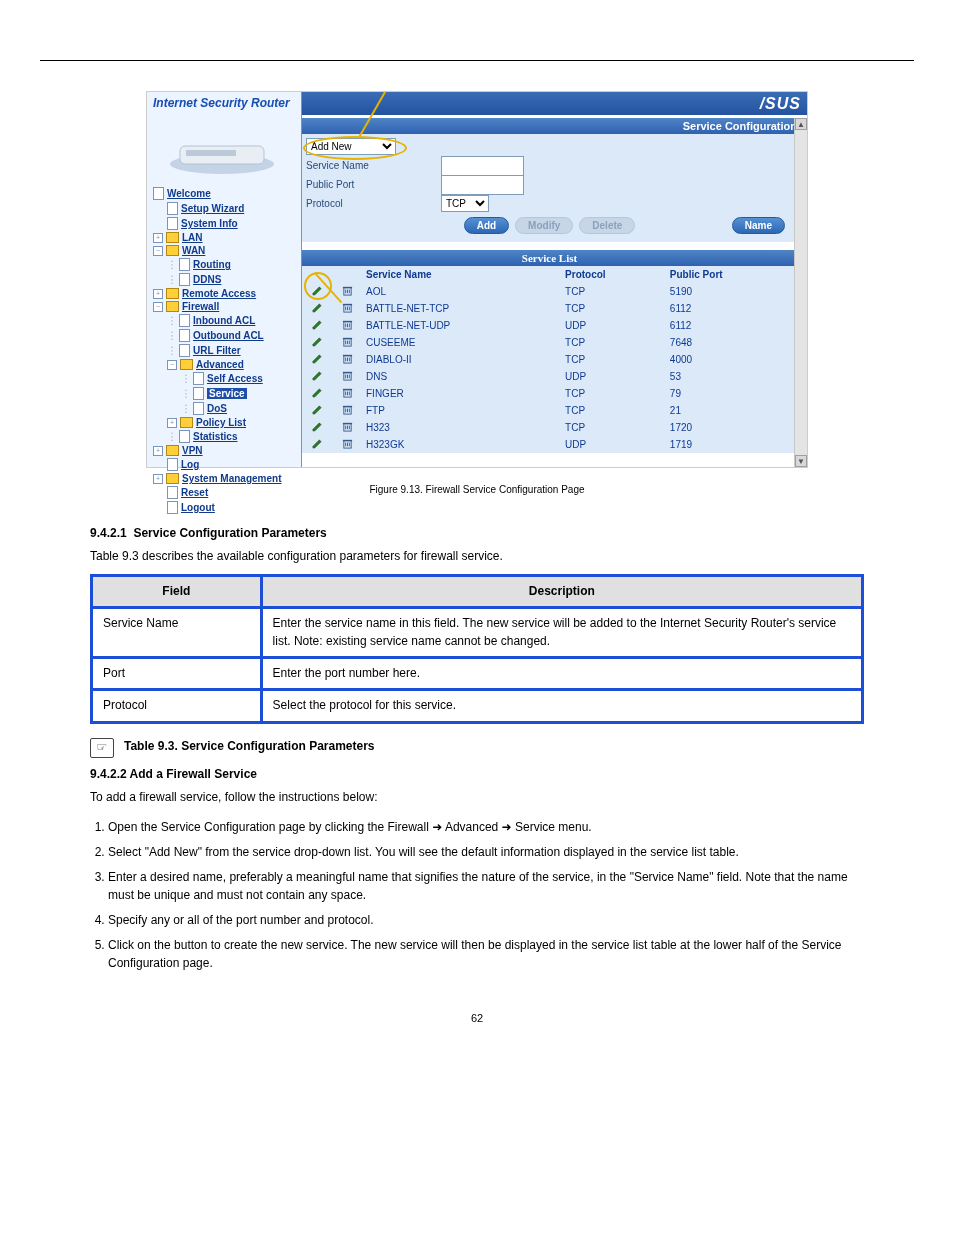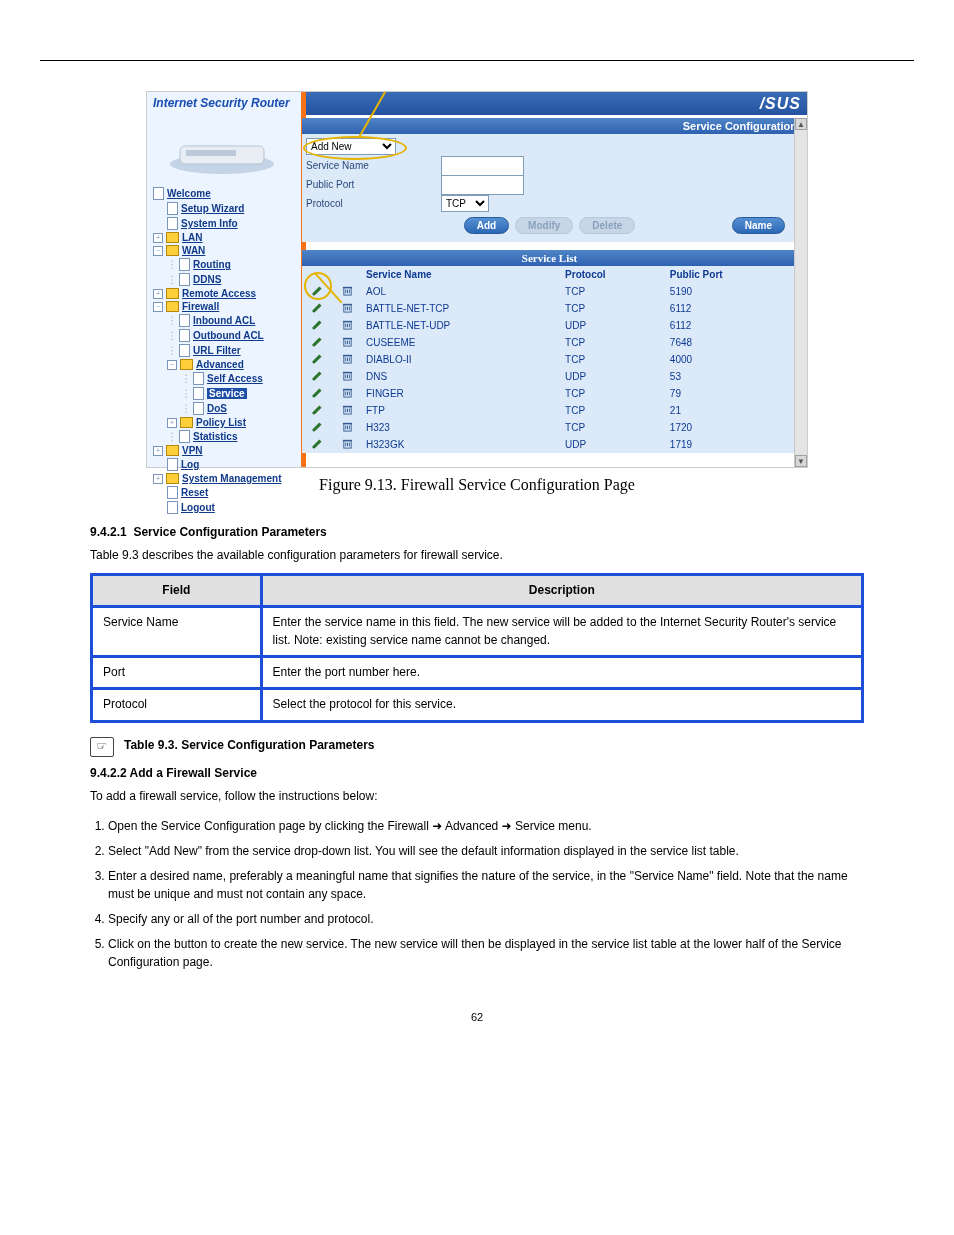--- a/index.html
+++ b/index.html
@@ -2,21 +2,21 @@
 <html><head>
 <meta charset="utf-8">
 <style>
 body { margin:0; font-family: Arial, Helvetica, sans-serif; font-size:11px; color:#000; background:#fff; width:954px; }
 .header-hr { border:0; border-top:1px solid #000; margin:60px 40px 10px 40px; }
 .ellipse { border:2px solid #e6b400; border-radius:50%; position:absolute; background:transparent; }
 .ell-line { position:absolute; background:#e6b400; height:1.5px; transform-origin:left center; }
 .screenshot { position:relative; width:660px; height:375px; margin:0 auto; margin-top:30px; border:1px solid #ccc; }
 .ss-topbar { position:absolute; top:0; left:0; right:0; height:23px; background:linear-gradient(#3a6db5,#2452a0); color:#fff; display:flex; align-items:center; justify-content:flex-end; padding:0 6px; }
 .asus { font-style:italic; font-weight:bold; font-size:16px; letter-spacing:1px; }
-.sidebar { position:absolute; top:0; left:0; width:154px; height:100%; background:#ecf4ff; border-right:5px solid #f97316; }
+.sidebar { position:absolute; top:0; left:0; width:154px; height:100%; background:#ecf4ff; border-right:1px solid #f97316; }
 .sidebar-title { font-size:12px; font-weight:bold; font-style:italic; color:#184db1; padding:4px 6px 2px 6px; }
 .router-img { width:130px; height:70px; margin:2px 0 0 10px; display:flex; align-items:center; justify-content:center; }
 .tree { padding:2px 0 0 6px; font-size:10px; color:#103a8a; }
 .tree-line { padding:1px 0 1px 0; display:flex; align-items:center; white-space:nowrap; }
 .tree-box { width:8px; height:8px; border:1px solid #7a94bc; margin-right:3px; display:inline-flex; align-items:center; justify-content:center; font-size:7px; line-height:7px; color:#7a94bc; background:#fff; }
 .folder { width:11px; height:9px; background:#ffcf3a; border:1px solid #b3880c; margin-right:3px; display:inline-block; }
 .page-ico { width:9px; height:11px; background:#fff; border:1px solid #7a94bc; margin-right:3px; display:inline-block; }
 .tree-link { color:#103a8a; text-decoration:underline; cursor:pointer; }
 .tree-link.bold { font-weight:bold; }
 .tree-sel { background:#1e4ea8; color:#fff; padding:0 2px; text-decoration:none; }
@@ -38,21 +38,21 @@
 .list-table { width:100%; background:#dbe9f9; border-collapse:collapse; }
 .list-table th { color:#0f3a91; font-weight:bold; font-size:10px; text-align:left; padding:3px 4px; }
 .list-table td { color:#0f3a91; font-size:10px; padding:2px 4px; }
 .ico-col { width:22px; text-align:center; }
 .pencil { display:inline-block; width:11px; height:11px; }
 .pencil svg, .trash svg { width:11px; height:11px; }
 .trash { display:inline-block; width:11px; height:11px; }
 .scrollbar { position:absolute; right:0; top:26px; bottom:0; width:12px; background:#e4e4e4; border-left:1px solid #c8c8c8; }
 .sc-btn { width:12px; height:12px; background:#d8d8d8; border:1px solid #a0a0a0; display:flex; align-items:center; justify-content:center; font-size:8px; color:#555; box-sizing:border-box; }
 .sc-down-btn { position:absolute; bottom:0; }
-.caption { text-align:center; font-size:16px; margin-top:8px;font-family:Liberation Serif, serif; }
+.caption { text-align:center; font-size:10px; margin-top:16px; }
 .sec-body { margin:30px 90px 0 90px; font-size:12px; line-height:1.45; }
 .sec-body h4 { font-size:12px; font-weight:bold; margin:8px 0 6px 0; }
 table.def { border-collapse:collapse; width:100%; margin-top:8px; }
 table.def th, table.def td { border:3px solid #1d4ed8; padding:6px 10px; font-size:12px; vertical-align:top; }
 table.def th { background:#e0e0e0; font-weight:bold; text-align:center; }
 .hl { font-weight:bold; }
 .center-note { display:flex; gap:10px; margin-top:14px; align-items:flex-start; }
 .hand-icon { width:22px; height:18px; background:#fff; border:1px solid #444; display:flex; align-items:center; justify-content:center; border-radius:2px; flex-shrink:0; }
 .ol-steps { list-style:decimal; padding-left:18px; }
 .ol-steps li { margin-bottom:8px; }

